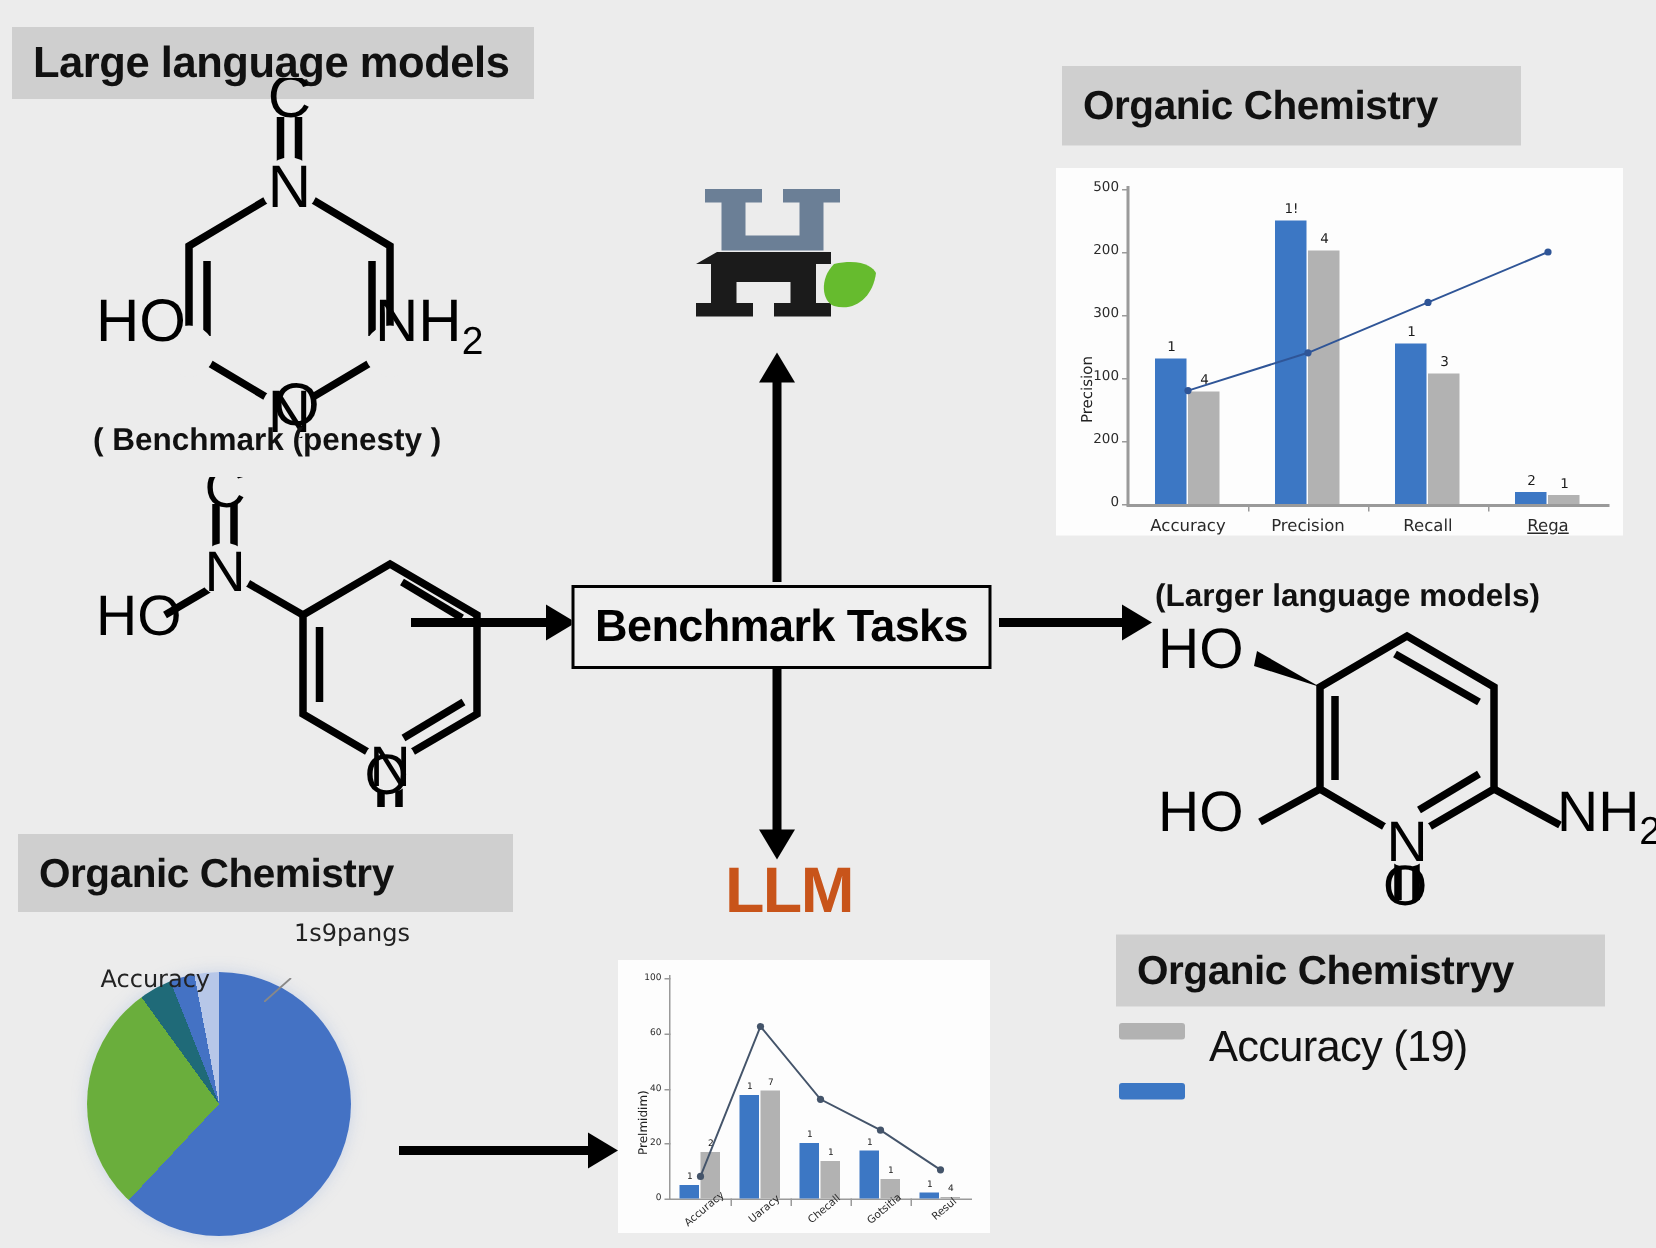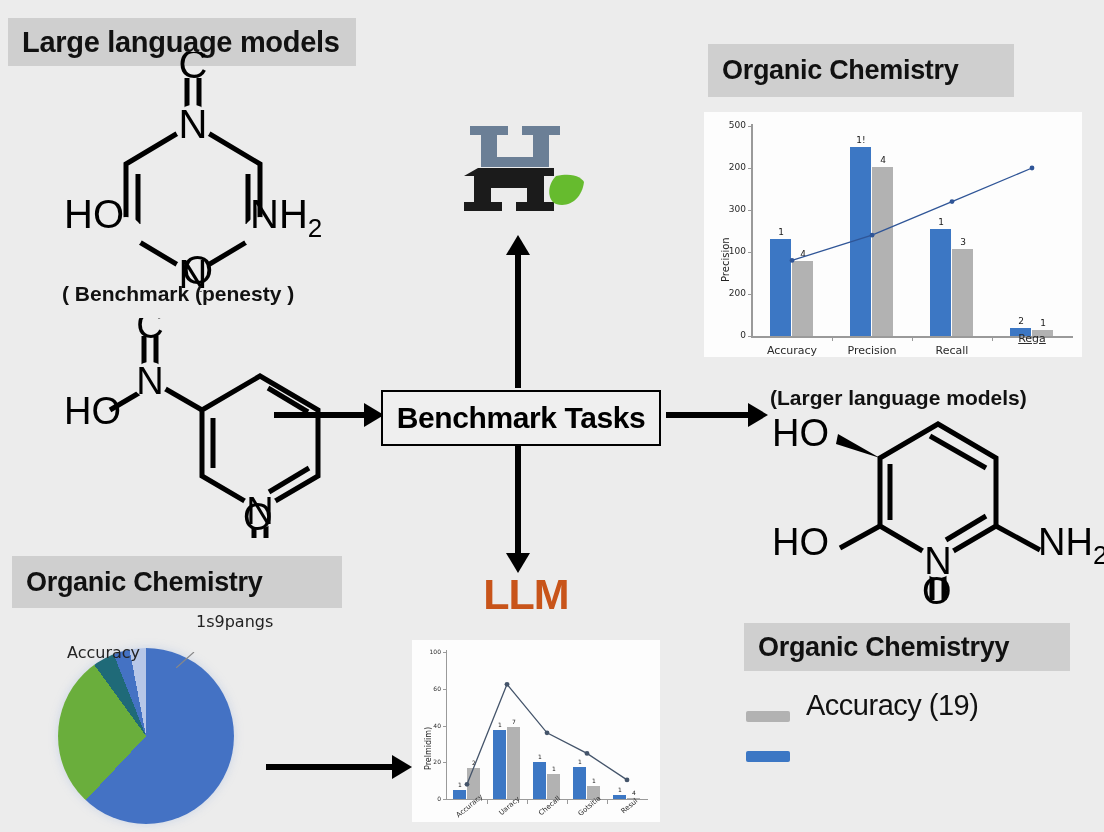--- a/index.html
+++ b/index.html
@@ -53,21 +53,21 @@
   .ytick{position:absolute;color:#2a2a2a;text-align:right;font-family:"DejaVu Sans",sans-serif;}
   .xtick{position:absolute;color:#2a2a2a;text-align:center;font-family:"DejaVu Sans",sans-serif;}
   .bar{position:absolute;bottom:0;}
   .bar-blue{background:#3c77c4;}
   .bar-gray{background:#b2b2b2;}
   .bar-label{position:absolute;color:#1a1a1a;text-align:center;font-family:"DejaVu Sans",sans-serif;}
   .ylabel{position:absolute;color:#222;transform-origin:0 0;font-family:"DejaVu Sans",sans-serif;}
 
   
   #legend-list{left:746px;top:682px;width:330px;}
-  .legend-row{display:flex;align-items:flex-end;height:40px;}
+  .legend-row{display:flex;align-items:flex-start;height:40px;}
   .legend-swatch{width:44px;height:11px;border-radius:2px;margin-right:16px;flex:none;}
   .legend-text{font-size:29px;color:#111;letter-spacing:-0.5px;white-space:nowrap;}
 
   
   .caption{position:absolute;font-weight:bold;color:#111;white-space:nowrap;}
   #cap-benchmark{left:62px;top:282px;font-size:21px;}
   #cap-larger{left:770px;top:386px;font-size:21px;}
 
   
   #pie-wrap{left:58px;top:648px;width:190px;height:176px;}
@@ -259,21 +259,21 @@
       <circle cx="248" cy="89.6" r="2.4" fill="#2f5597"></circle>
       <circle cx="328" cy="56" r="2.4" fill="#2f5597"></circle>
     </svg>
   <div id="top-xticks">
       <div class="xtick" style="left: 48px; top: 232px; width: 80px; font-size: 11px;">Accuracy</div>
       <div class="axis-line" style="left: 128px; top: 224px; width: 1px; height: 5px;"></div>
       <div class="xtick" style="left: 128px; top: 232px; width: 80px; font-size: 11px;">Precision</div>
       <div class="axis-line" style="left: 208px; top: 224px; width: 1px; height: 5px;"></div>
       <div class="xtick" style="left: 208px; top: 232px; width: 80px; font-size: 11px;">Recall</div>
       <div class="axis-line" style="left: 288px; top: 224px; width: 1px; height: 5px;"></div>
-      <div class="xtick" style="left: 288px; top: 220px; width: 80px; font-size: 11px; text-decoration: underline;">Rega</div>
+      <div class="xtick" style="left: 288px; top: 232px; width: 80px; font-size: 11px; text-decoration: underline;">Rega</div>
     </div>
 </div>
 
 <div class="abs chart-panel" id="chart-bottom">
   <div class="axis-line" style="left:34px;top:10px;width:1.2px;height:150px;"></div>
   <div class="axis-line" style="left:34px;top:159px;width:202px;height:1.2px;"></div>
   <div class="ylabel" style="left:12px;top:130px;font-size:8px;transform:rotate(-90deg);width:100px;">
     <span>Prelmidim)</span>
   </div>
   <div id="bot-yticks">

